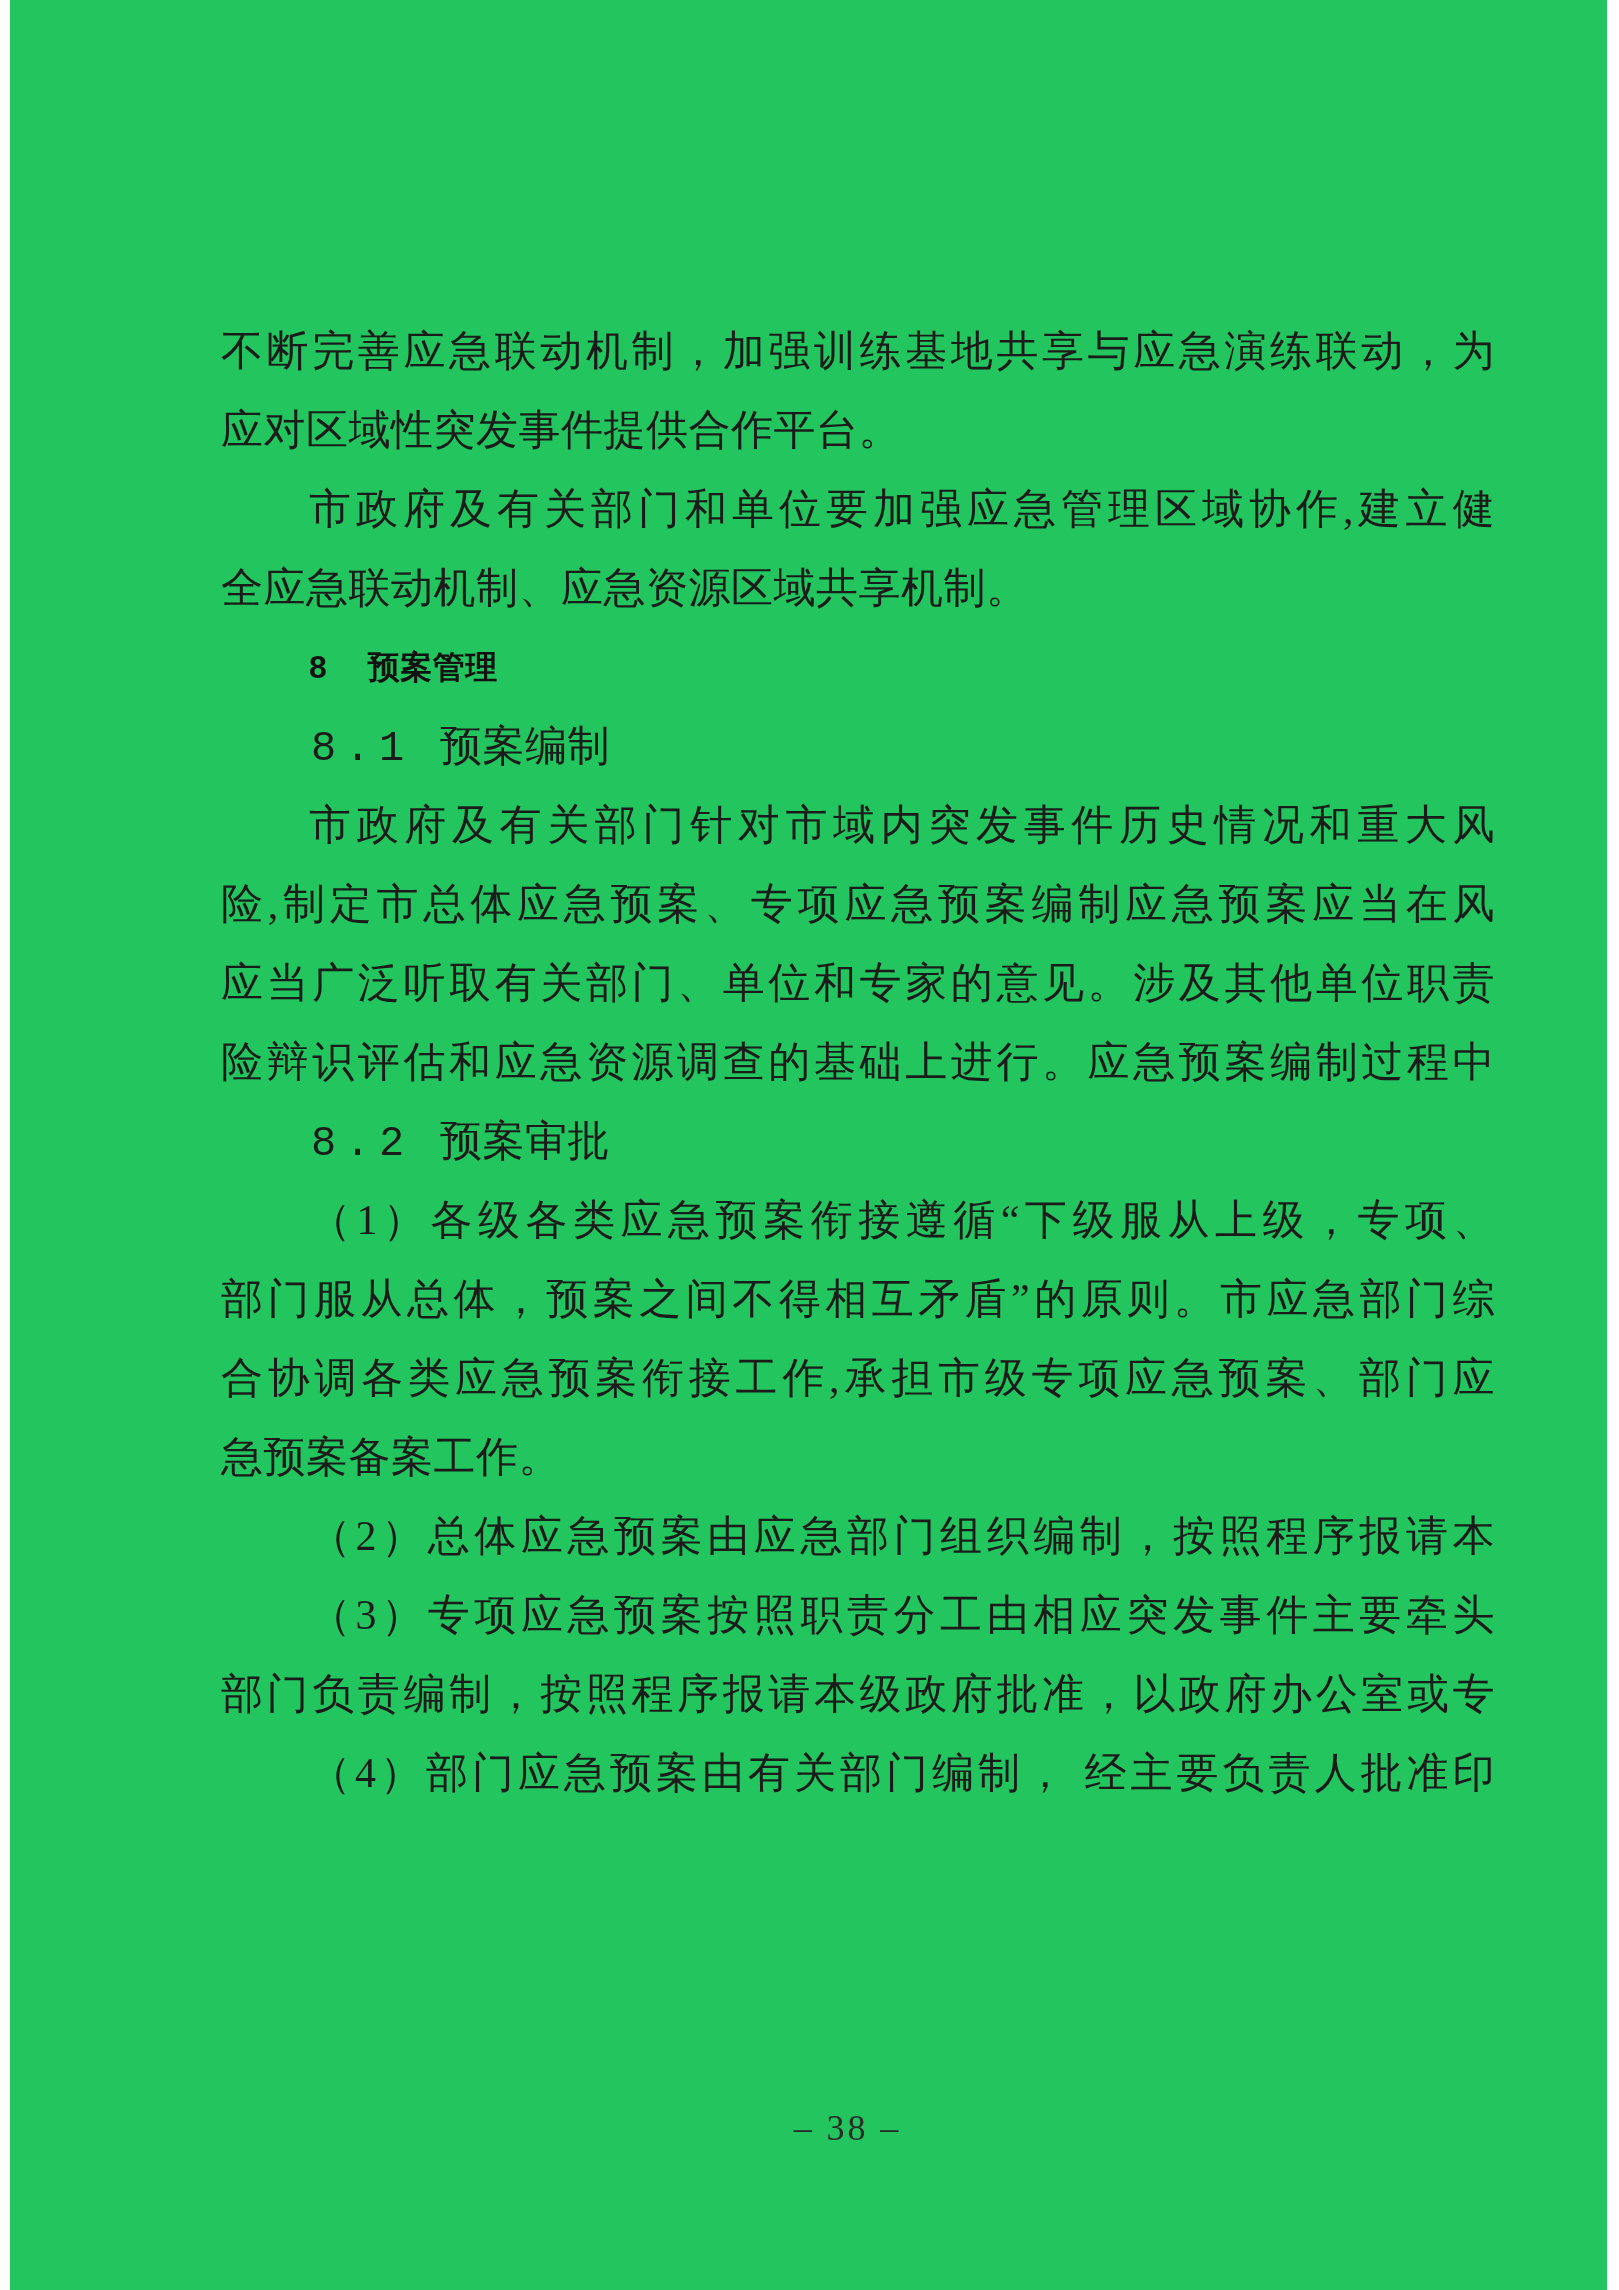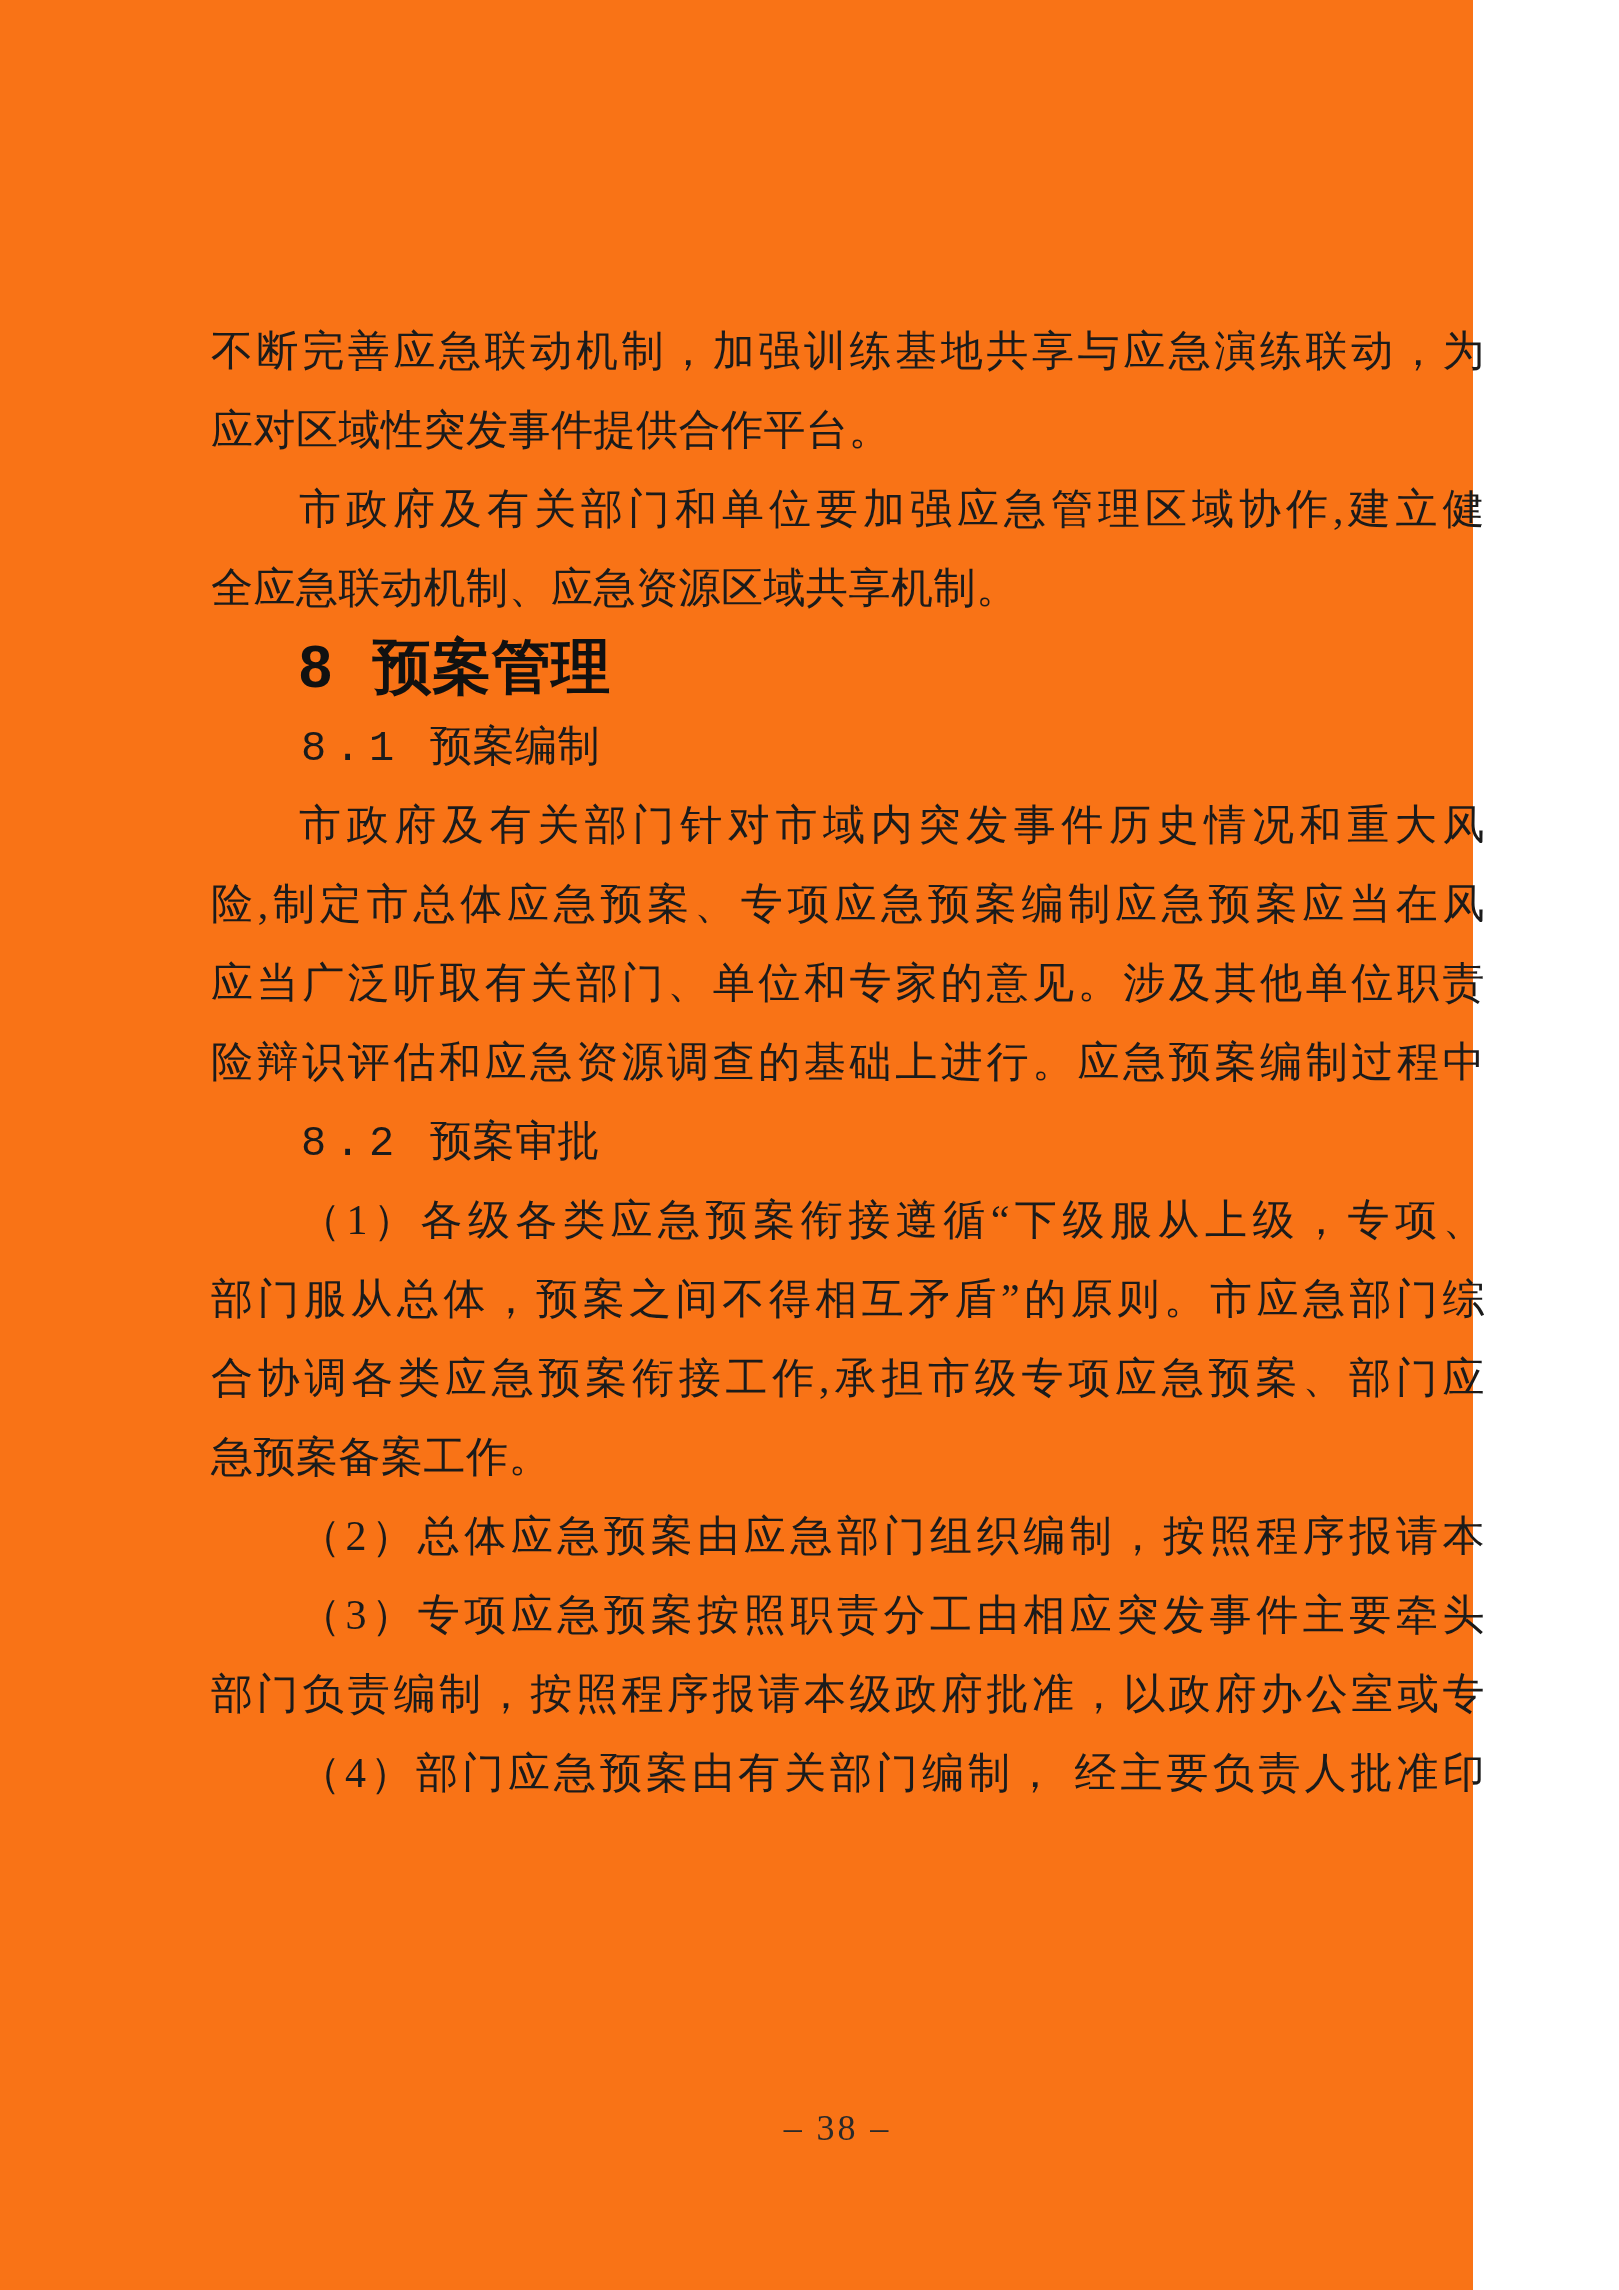--- a/index.html
+++ b/index.html
@@ -10,24 +10,24 @@
   body {
     width: 1619px;
     height: 2291px;
     overflow: hidden;
     position: relative;
     font-family: "Liberation Serif", serif;
     color: #1b1b1b;
   }
   .page {
     position: absolute;
-    left: 0; top: 0;
-    width: 1473px;
+    left: 10px; top: 0;
+    width: 1597px;
     height: 2291px;
-    background: #f97316;
+    background: #22c55e;
   }
   .textblock {
     position: absolute;
     left: 211px;
     top: 312px;
     width: 1274px;
   }
   .line {
     height: 79px;
     line-height: 79px;
@@ -43,21 +43,21 @@
   }
   
   .ind {
     text-indent: 88px;
   }
   
   .heading {
     padding-left: 88px;
     font-family: "Liberation Sans", sans-serif;
     font-weight: 700;
-    font-size: 59px;
+    font-size: 32px;
     color: #111111;
   }
   .heading .hnum {
     margin-right: 41px;
     letter-spacing: 0;
   }
   
   .sub {
     padding-left: 90px;
   }

